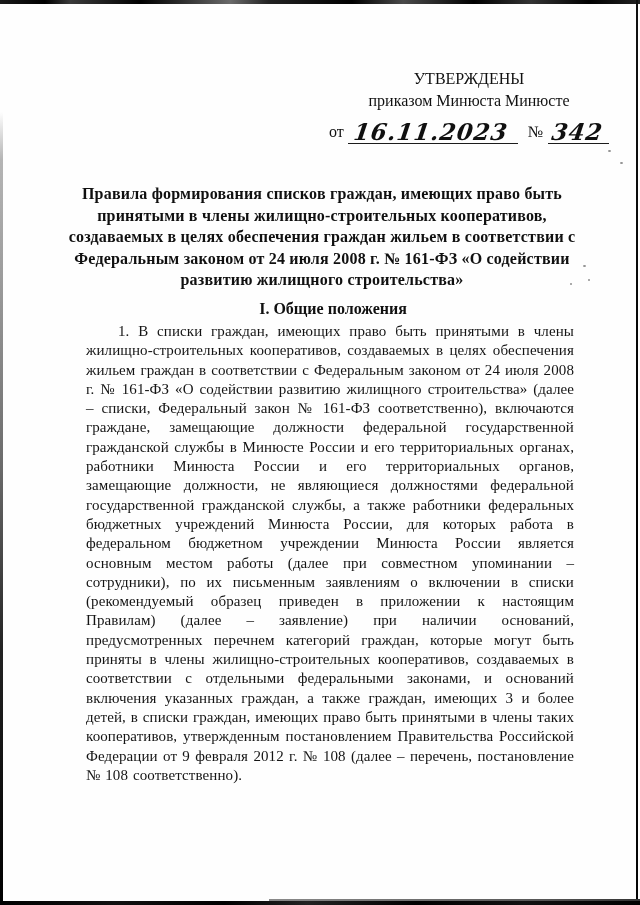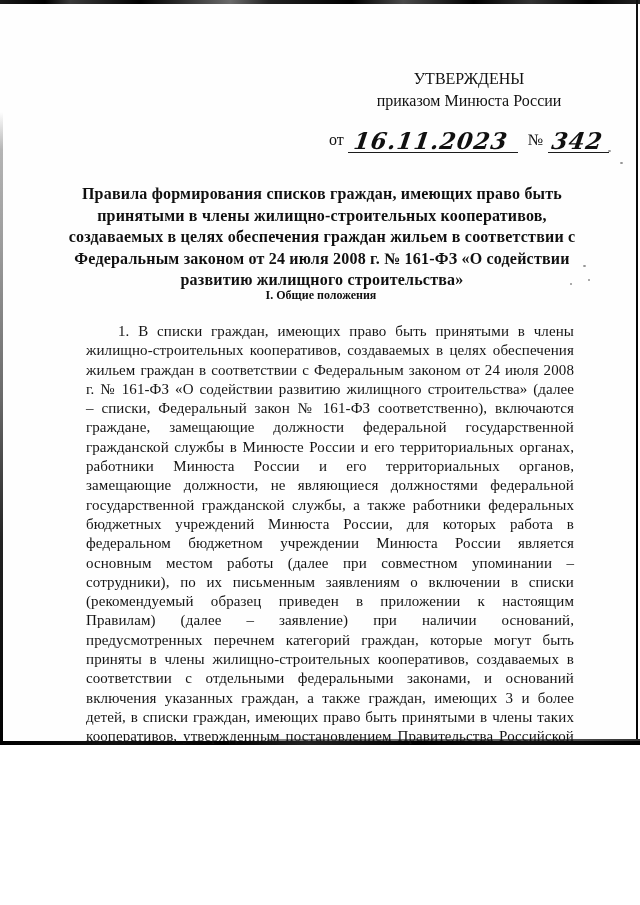--- a/index.html
+++ b/index.html
@@ -1,19 +1,19 @@
 <!DOCTYPE html>
 <html><head>
 <meta charset="utf-8">
 <style>
   html, body { margin: 0; padding: 0; background: #ffffff; }
   .page {
     position: relative;
     width: 640px;
-    height: 745px;
+    height: 905px;
     background: #fefefe;
     overflow: hidden;
     font-family: "Liberation Serif", serif;
     color: #141414;
   }
 
   
   .scan-edge-top {
     position: absolute; top: 0; left: 0; width: 100%; height: 4px;
     background: linear-gradient(90deg,
@@ -46,23 +46,23 @@
   .approval-block {
     position: absolute;
     left: 335px; top: 68px; width: 268px;
     text-align: center;
     font-size: 16px;
     line-height: 22px;
     color: #111;
   }
   .approval-line3 {
     display: flex;
-    align-items: flex-start;
+    align-items: center;
     justify-content: center;
-    margin-top: 17px;
+    margin-top: 8px;
     white-space: nowrap;
   }
   .approval-prefix { padding-bottom: 1px; }
   .hand-underline {
     border-bottom: 1.6px solid #1c1c1c;
     display: inline-block;
     line-height: 1;
   }
   .hand-date { padding: 0 10px 0 6px; margin-left: 4px; }
   .hand-num  { padding: 0 6px 0 4px;  margin-left: 5px; }
@@ -95,23 +95,23 @@
     font-weight: 700;
     line-height: 21.5px;
     letter-spacing: 0.2px;
     color: #101010;
   }
 
   
   .section-heading {
     position: absolute;
     left: 64px; top: 288px; width: 514px;
-    margin: 0;
+    margin: 12px;
     text-align: center;
-    font-size: 12px;
+    font-size: 16px;
     font-weight: 700;
     color: #101010;
   }
 
   
   .body-paragraph {
     position: absolute;
     left: 86px; top: 322px; width: 488px;
     margin: 0;
     font-size: 15px;
@@ -134,21 +134,21 @@
   <div class="scan-edge-bottom-gray"></div>
   <div class="scan-edge-bottom"></div>
   <div class="speck" style="left:583px; top:265px; width:3px; height:2px;"></div>
   <div class="speck" style="left:608px; top:150px; width:3px; height:2px;"></div>
   <div class="speck" style="left:620px; top:162px; width:3px; height:2px;"></div>
   <div class="speck" style="left:588px; top:279px; width:2px; height:2px;"></div>
   <div class="speck" style="left:570px; top:283px; width:2px; height:2px;"></div>
 
   <div class="approval-block">
     <div>УТВЕРЖДЕНЫ</div>
-    <div>приказом Минюста России</div>
+    <div>приказом Минюста Минюсте</div>
     <div class="approval-line3">
       <span class="approval-prefix">от</span>
       <span class="hand-underline hand-date"><span class="handwritten">16.11.2023</span></span>
       <span class="underline-gap"></span>
       <span class="numero-sign">№</span>
       <span class="hand-underline hand-num"><span class="handwritten">342</span></span>
     </div>
   </div>
 
   <h1 class="doc-title">Правила формирования списков граждан, имеющих право быть принятыми в члены жилищно-строительных кооперативов, создаваемых в целях обеспечения граждан жильем в соответствии с Федеральным законом от 24 июля 2008 г. № 161-ФЗ «О содействии развитию жилищного строительства»</h1>

